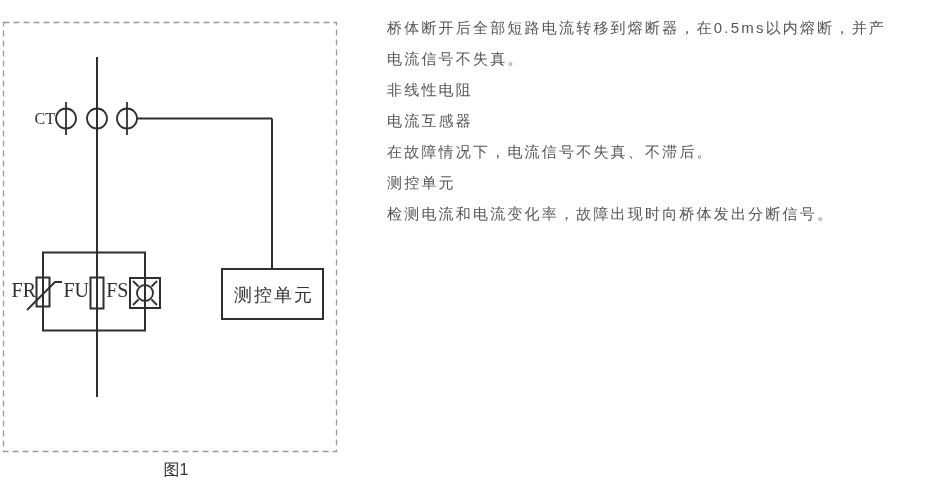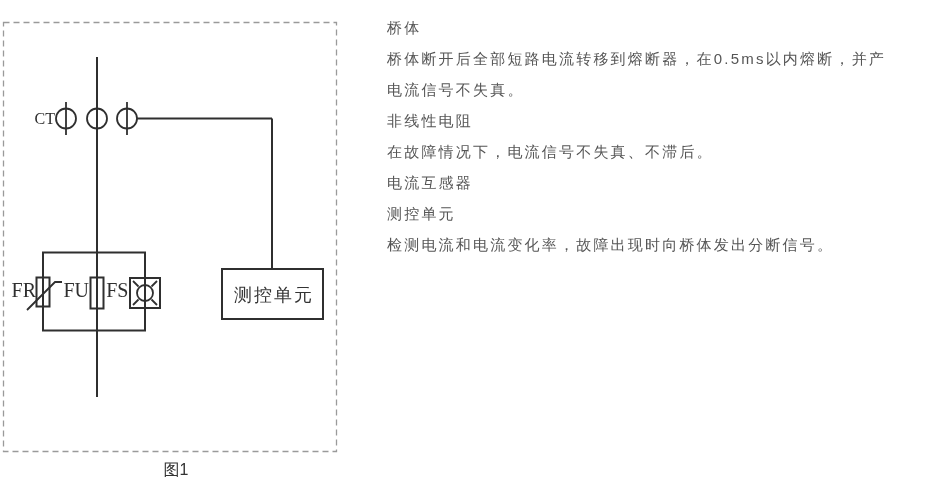--- a/index.html
+++ b/index.html
@@ -108,23 +108,22 @@
     <line class="w18" x1="157" y1="305" x2="151.5" y2="299.5"></line>
     <text class="label-serif comp-label" x="128.5" y="297" text-anchor="end">FS</text>
 
     <rect class="w2 fill-white" x="222" y="269" width="101" height="50"></rect>
     <text class="box-label" x="274" y="301" text-anchor="middle">测控单元</text>
 
     <text class="fig-caption" x="176" y="475" text-anchor="middle">图1</text>
   </svg>
 
   <div class="text-panel">
-    <div class="tline">桥体</div>
     <div class="tline">桥体断开后全部短路电流转移到熔断器，在0.5ms以内熔断，并产</div>
     <div class="tline">电流信号不失真。</div>
     <div class="tline">非线性电阻</div>
+    <div class="tline">电流互感器</div>
     <div class="tline">在故障情况下，电流信号不失真、不滞后。</div>
-    <div class="tline">电流互感器</div>
     <div class="tline">测控单元</div>
     <div class="tline">检测电流和电流变化率，故障出现时向桥体发出分断信号。</div>
   </div>
 
 </div>
 
 </body></html>

